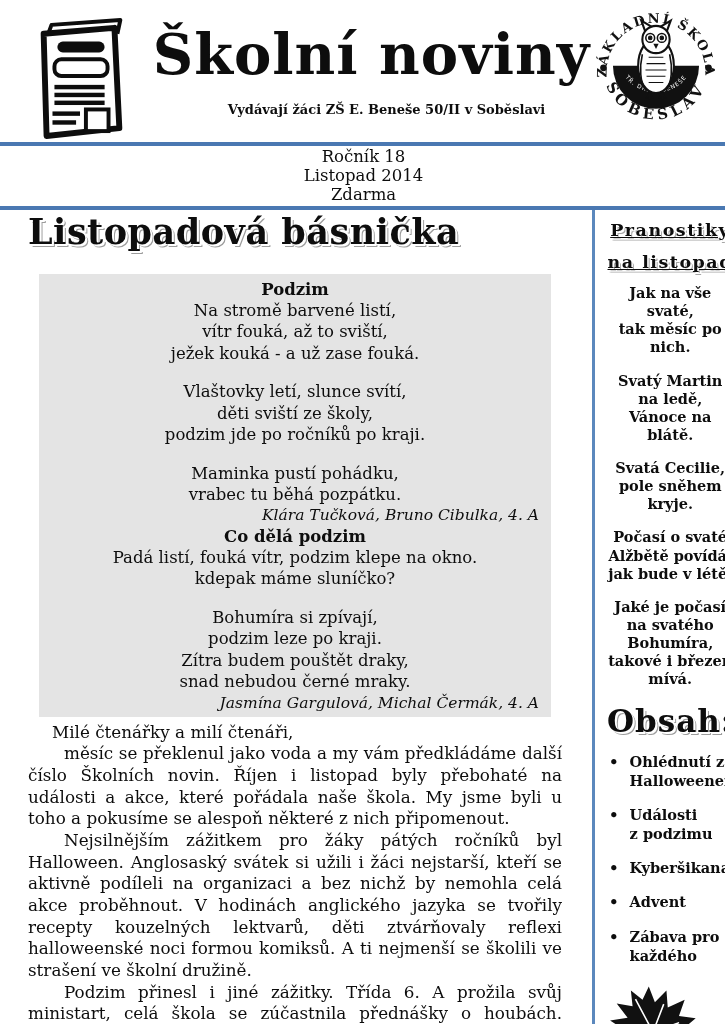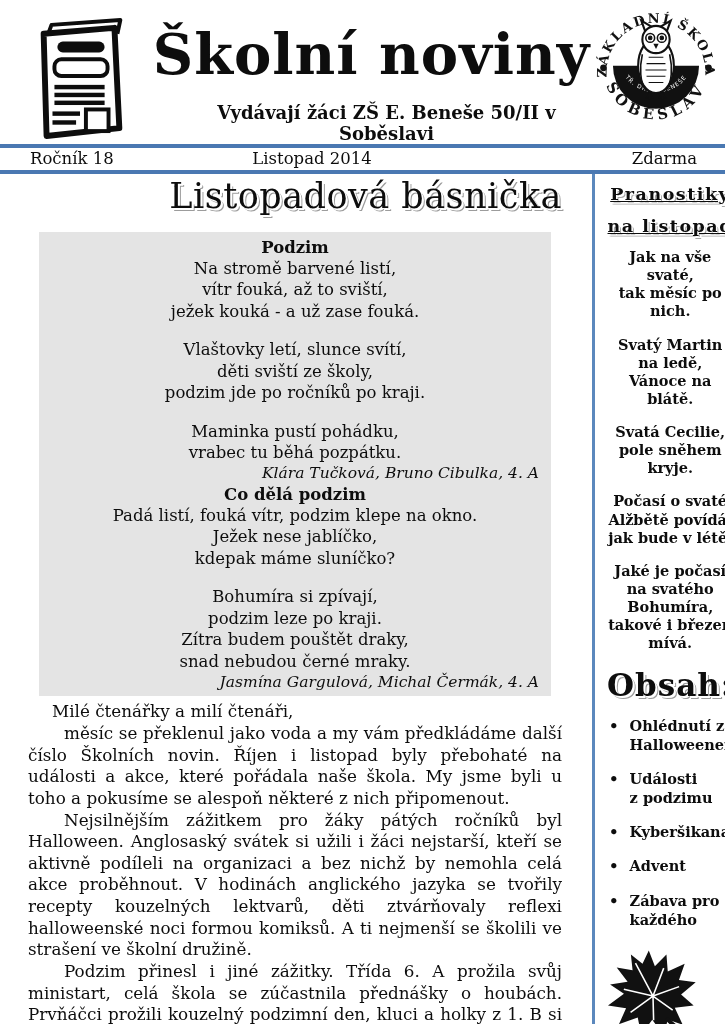--- a/index.html
+++ b/index.html
@@ -11,43 +11,43 @@
   .page{width:725px;height:912px;display:flex;flex-direction:column;}
 
   
   .masthead{height:150px;display:flex;align-items:flex-start;}
   .np-icon-wrap{width:128px;flex:0 0 128px;padding:12px 0 0 22px;}
   .masthead-center{flex:1;text-align:center;padding-top:26px;}
   .paper-title{
     margin:0;font-size:56px;font-weight:bold;letter-spacing:1px;line-height:1;
     font-family:"DejaVu Serif","Liberation Serif",serif;
   }
-  .paper-subtitle{font-size:18px;font-weight:bold;margin-top:20px;margin-left:30px;}
+  .paper-subtitle{font-size:13px;font-weight:bold;margin-top:20px;margin-left:30px;}
   .logo-wrap{width:128px;flex:0 0 128px;padding:4px 4px 0 0;}
 
   
   .hrule{height:3px;background:#7fa3d0;border-top:2px solid #4a78b2;border-bottom:2px solid #4a78b2;}
-  .info-bar{display:flex;align-items:center;padding:1px 28px 2px 30px;font-size:16.5px;}
+  .info-bar{display:flex;align-items:center;padding:1px 28px 2px 30px;font-size:16.5px;flex-direction:column;}
   .info-bar .cell{flex:1;}
   .info-bar .c-left{text-align:left;}
   .info-bar .c-center{}
   .info-bar .c-right{text-align:right;}
 
   
   .content-row{display:flex;flex:1;align-items:stretch;}
   main{width:592px;flex:0 0 592px;box-sizing:border-box;padding:3px 30px 0 28px;}
   aside{
     flex:1;box-sizing:border-box;
     border-left:3px solid #5b88bd;border-right:3px solid #5b88bd;
     padding:7px 4px 0 4px;text-align:center;
   }
 
   .shadow-text{text-shadow:2px 2px 0 #fff,3px 3px 0 #9c9c9c;}
   .headline{
-    margin:0 0 16px 0;text-align:right;font-size:35px;font-weight:normal;
+    margin:0 0 22px 0;text-align:left;font-size:35px;font-weight:bold;
     letter-spacing:0.5px;line-height:1.1;
   }
 
   .poem-box{
     width:512px;margin:0 auto;background:#e4e4e4;box-sizing:border-box;
     padding:5px 10px 4px;text-align:center;font-size:16.5px;line-height:1.3;
   }
   .poem-title{font-weight:bold;}
   .stanza{margin-bottom:17px;}
   .stanza.last{margin-bottom:0;}
@@ -172,21 +172,20 @@
             <div class="poem-line">podzim jde po ročníků po kraji.</div>
           </div>
           <div class="stanza last">
             <div class="poem-line">Maminka pustí pohádku,</div>
             <div class="poem-line">vrabec tu běhá pozpátku.</div>
           </div>
           <div class="poem-author">Klára Tučková, Bruno Cibulka, 4. A</div>
           <div class="poem-title">Co dělá podzim</div>
           <div class="stanza">
             <div class="poem-line">Padá listí, fouká vítr, podzim klepe na okno.</div>
-            <div class="poem-line">Ježek nese jablíčko,</div>
             <div class="poem-line">kdepak máme sluníčko?</div>
           </div>
           <div class="stanza last">
             <div class="poem-line">Bohumíra si zpívají,</div>
             <div class="poem-line">podzim leze po kraji.</div>
             <div class="poem-line">Zítra budem pouštět draky,</div>
             <div class="poem-line">snad nebudou černé mraky.</div>
           </div>
           <div class="poem-author">Jasmína Gargulová, Michal Čermák, 4. A</div>
         </div>

